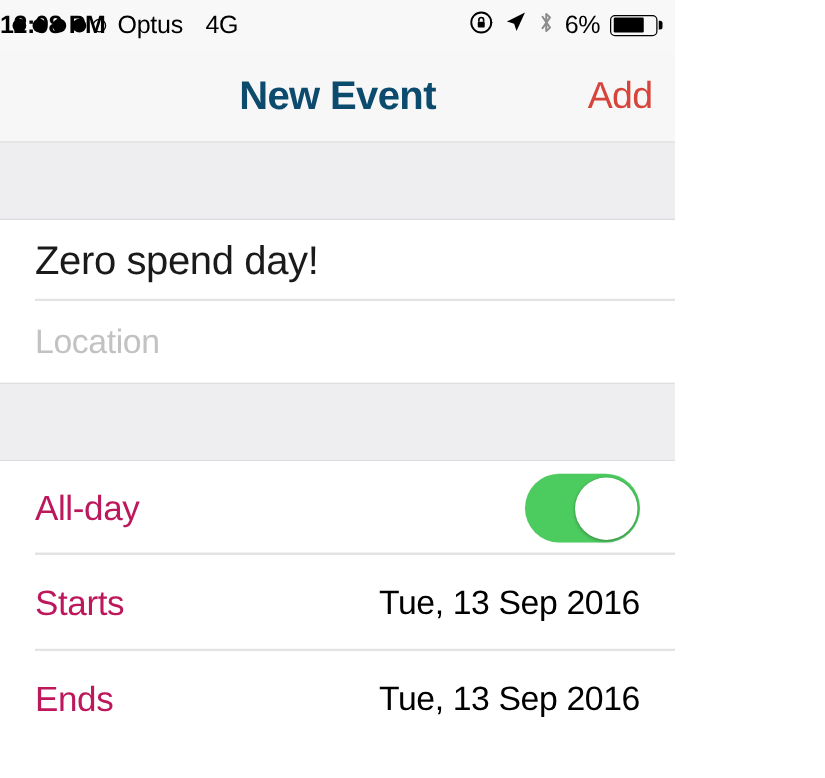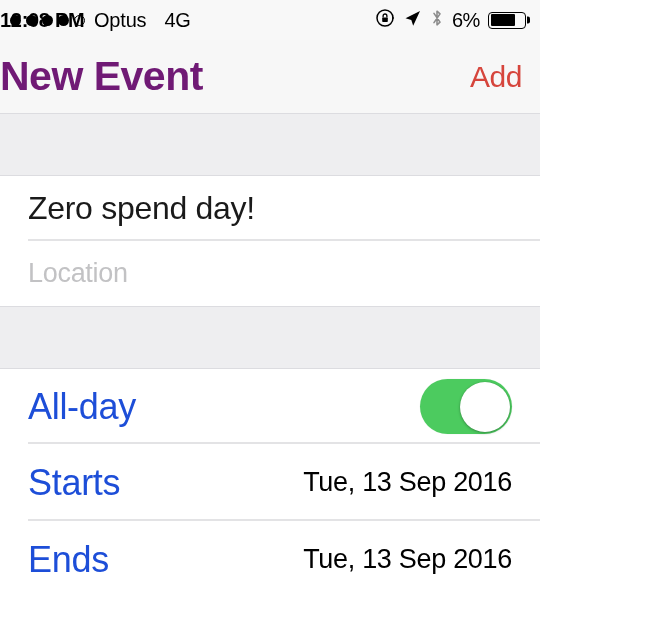--- a/index.html
+++ b/index.html
@@ -71,21 +71,22 @@
     font-size:30px;
     letter-spacing:-0.5px;
     background:none; border:none; cursor:pointer;
     font-family:"Liberation Sans", sans-serif;
     padding:0;
   }
   .nav-cancel { color:#cc5b55; }
   .nav-add { color:#d6453c; margin-left:auto; }
   .nav-title {
     position:absolute; left:0; right:0;
-    font-size:41px; font-weight:bold; color:#701a75;
+    text-align:center;
+    font-size:32px; font-weight:bold; color:#0c4a6e;
     letter-spacing:-0.5px;
     pointer-events:none;
   }
 
   
   .content { flex:1; background:#ffffff; display:flex; flex-direction:column; }
   .gap {
     background:#eeeef0;
     border-top:1px solid #dcdce0;
     border-bottom:1px solid #dcdce0;
@@ -116,21 +117,21 @@
 
   .field-text {
     font-size:32px; color:#1a1a1a;
     letter-spacing:-0.3px;
   }
   .field-placeholder {
     font-size:27px; color:#c2c2c4;
     letter-spacing:-0.3px;
   }
   .row-label {
-    font-size:36px; color:#1d4ed8;
+    font-size:28px; color:#be185d;
     letter-spacing:-0.3px;
   }
   .row-value {
     margin-left:auto;
     font-size:27px; color:#000000;
     letter-spacing:-0.3px;
   }
 
   
   .toggle {

